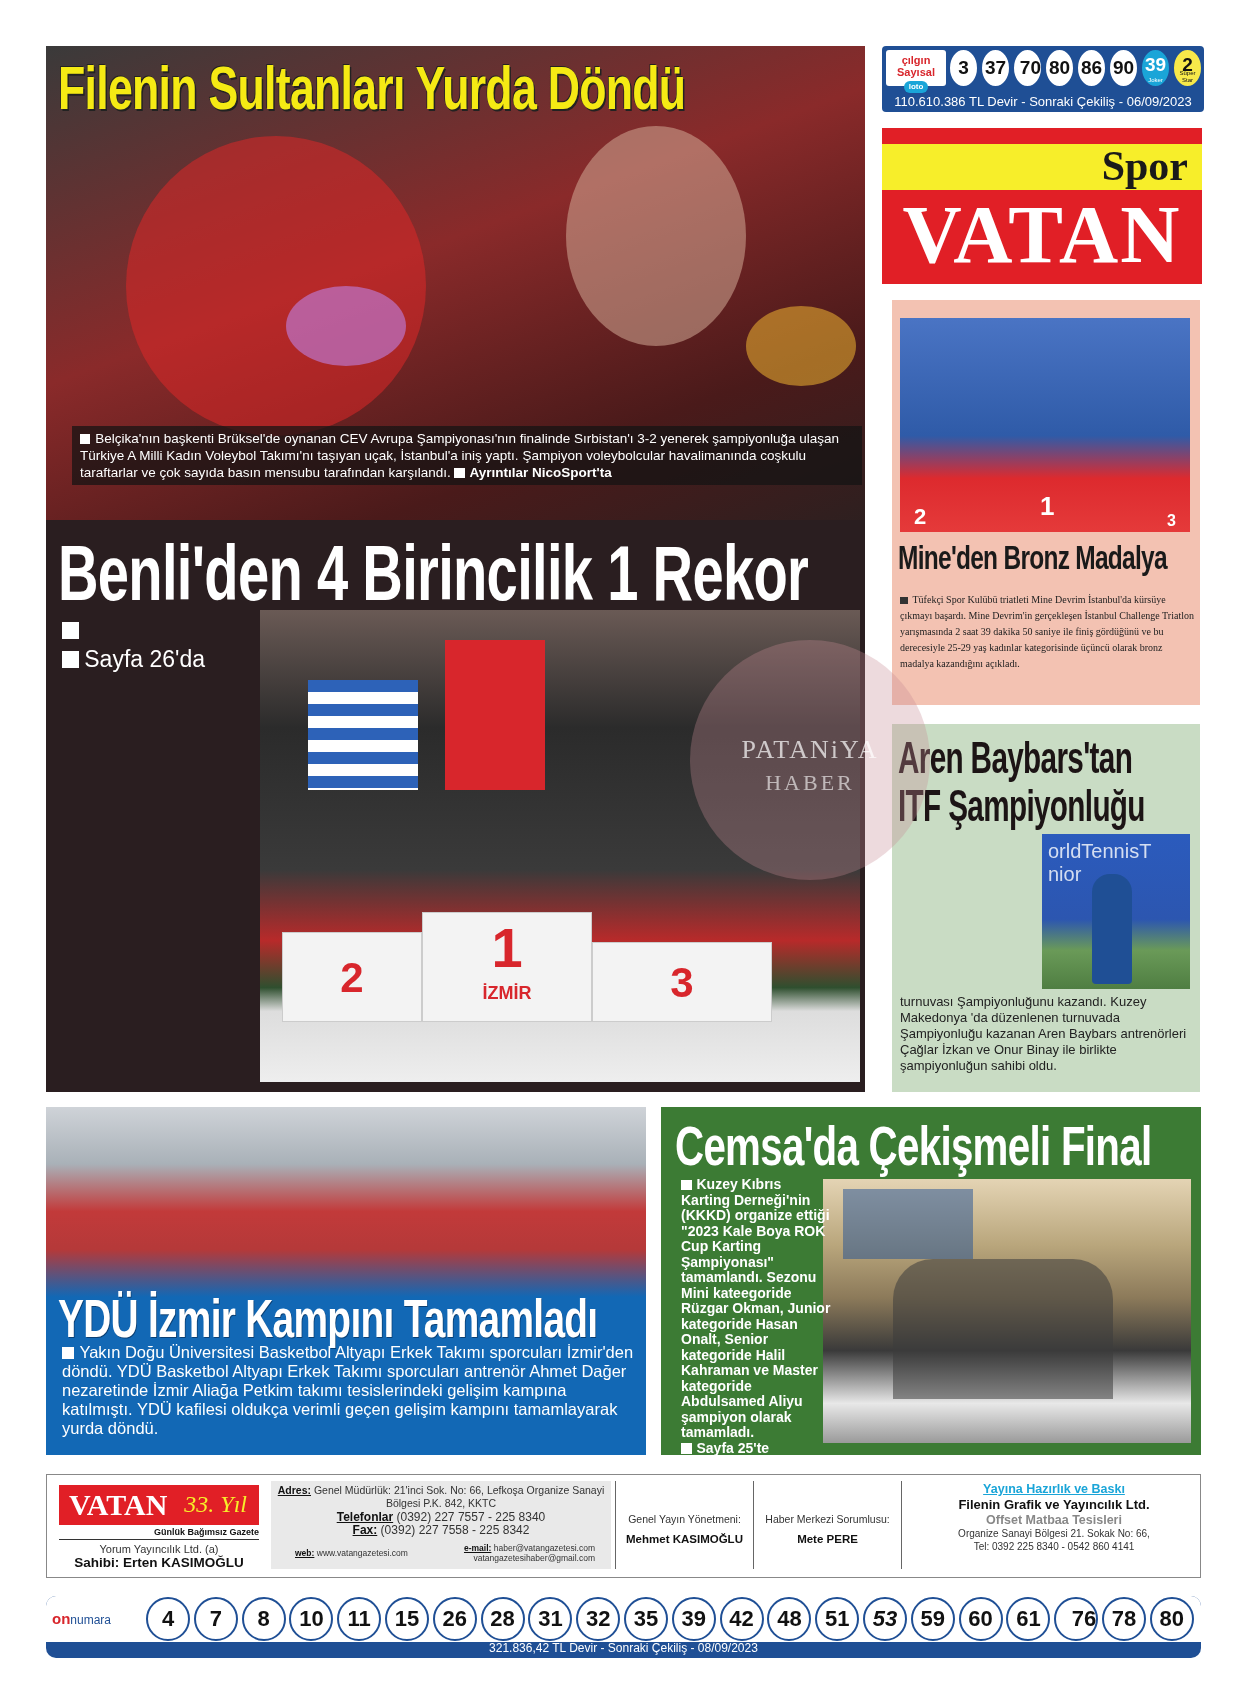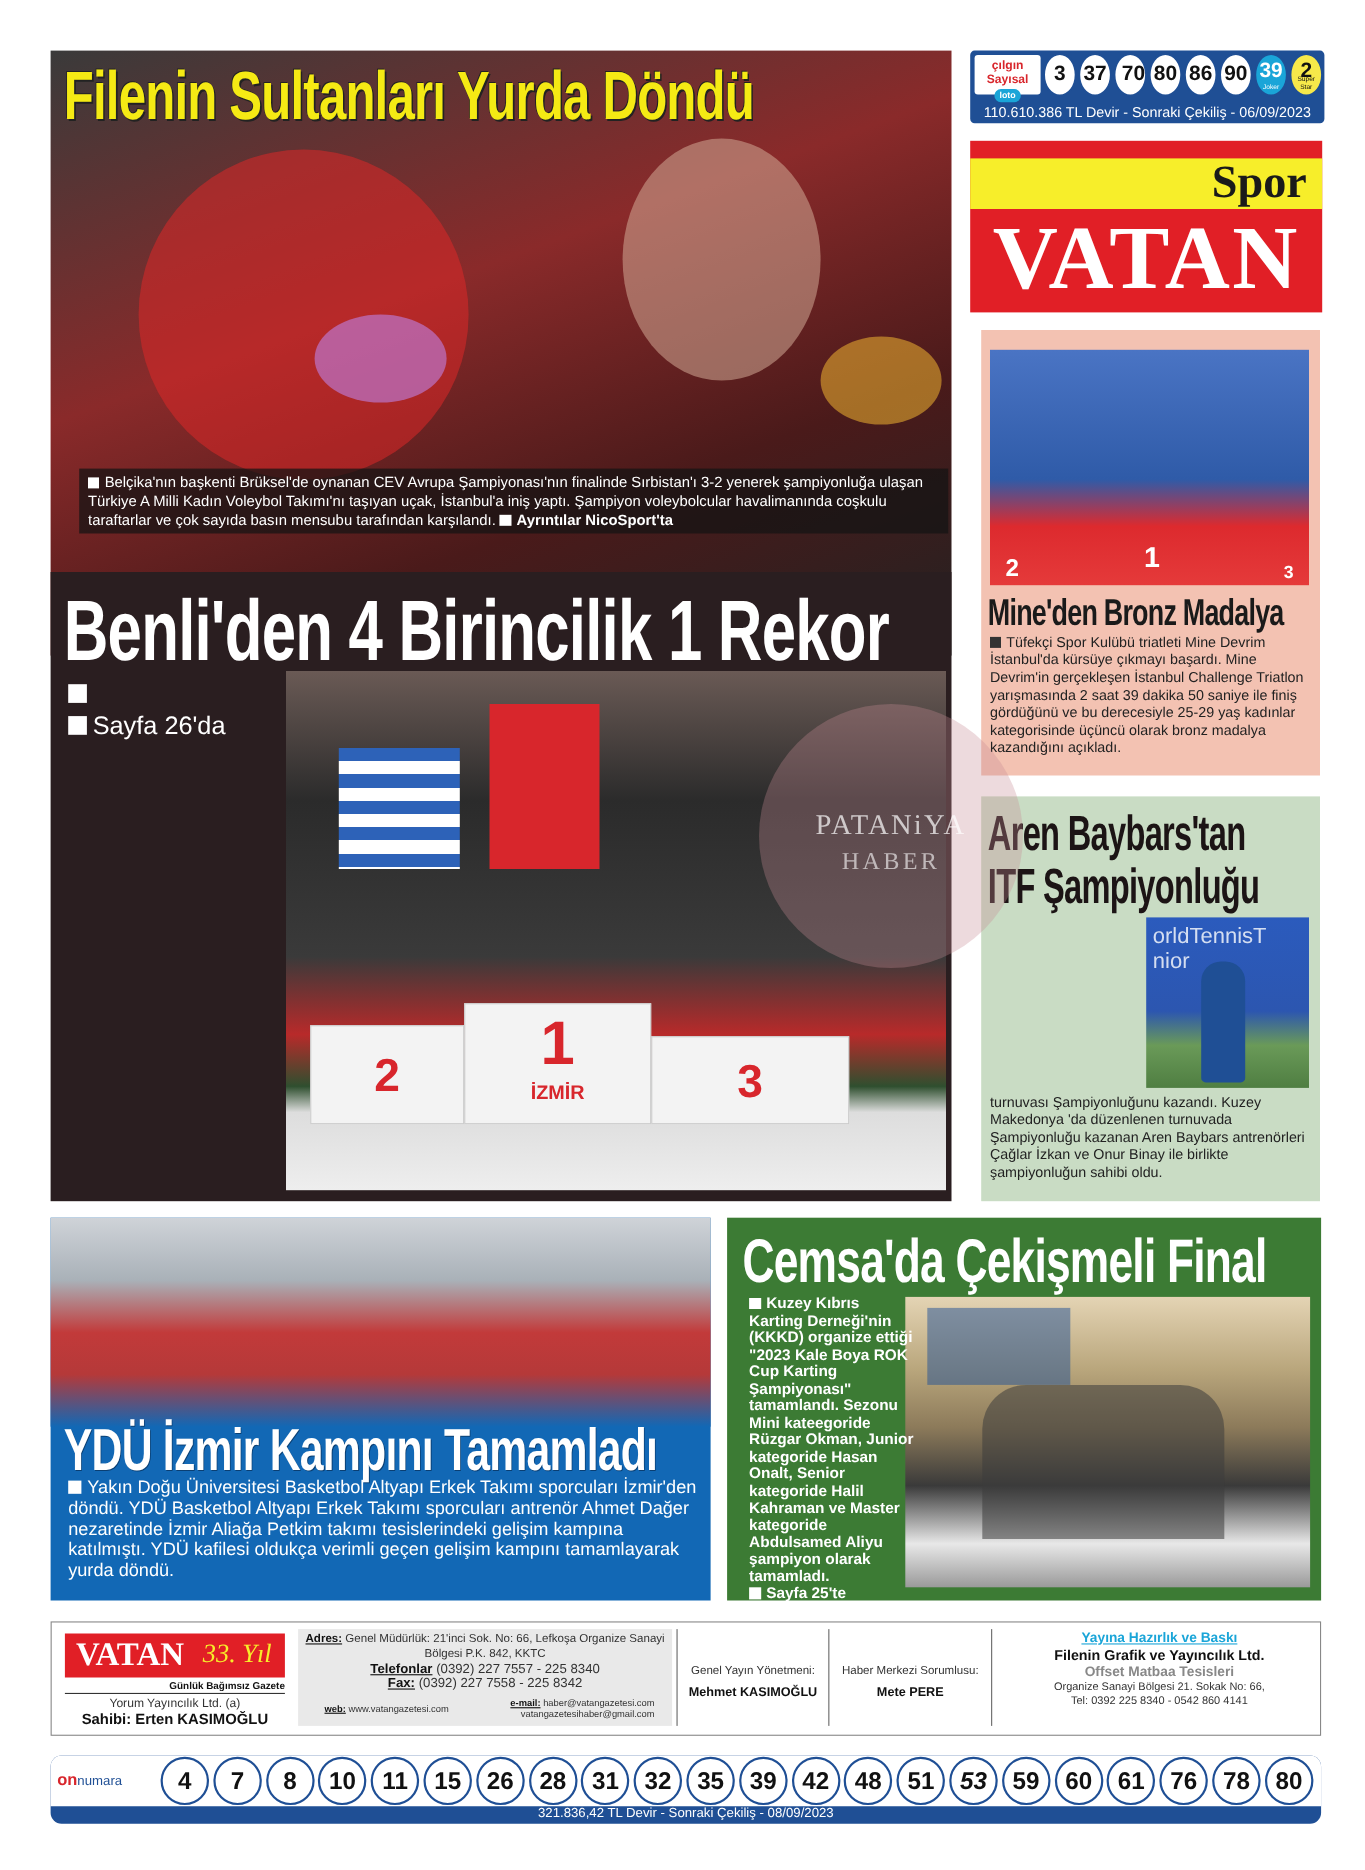--- a/index.html
+++ b/index.html
@@ -31,21 +31,21 @@
   
   #spor-logo { left: 882px; top: 128px; width: 320px; height: 156px; background: #e11f26; }
   #spor-logo .yellow { position: absolute; left: 0; right: 0; top: 16px; height: 46px; background: #f7ee2a; }
   #spor-logo .spor { position: absolute; right: 14px; top: 14px; font-family: "Liberation Serif", serif; font-weight: 700; font-size: 42px; color: #1a1a1a; }
   #spor-logo .vatan { position: absolute; left: 0; right: 0; top: 64px; text-align: center; font-family: "Liberation Serif", serif; font-weight: 700; font-size: 82px; line-height: 86px; color: #fff; letter-spacing: 2px; }
 
   
   #mine-box { left: 892px; top: 300px; width: 308px; height: 405px; background: #f3c2b2; }
   #mine-photo { left: 8px; top: 18px; width: 290px; height: 214px; background: linear-gradient(180deg,#4a74c4 0%,#2f5ba8 55%,#dd2a2e 75%,#e53a3a 100%); }
   #mine-title { left: 6px; top: 238px; font-size: 34px; color: #1a1a1a; white-space: nowrap; transform: scaleX(0.72); }
-  #mine-text { left: 8px; top: 276px; width: 296px; font-size: 13px; line-height: 16px; color: #222; }
+  #mine-text { left: 8px; top: 292px; width: 296px; font-size: 10px; line-height: 16px; color: #222; font-family: Liberation Serif, serif; }
 
   
   #aren-box { left: 892px; top: 724px; width: 308px; height: 368px; background: #c9dcc4; }
   #aren-title { left: 6px; top: 10px; font-size: 45px; line-height: 48px; color: #1c1415; transform: scaleX(0.66); white-space: nowrap; }
   #aren-text-1 { left: 8px; top: 108px; width: 140px; font-size: 13px; line-height: 16px; color: #222; }
   #aren-photo { left: 150px; top: 110px; width: 148px; height: 155px; background: linear-gradient(180deg,#2b5bbd 0%,#2c56b0 55%,#6a9a58 75%,#4f7e42 100%); }
   #aren-text-2 { left: 8px; top: 270px; width: 296px; font-size: 13px; line-height: 16px; color: #222; }
 
   
   #benli-box { left: 46px; top: 520px; width: 819px; height: 572px; background: #2a1e20; }
@@ -261,18 +261,18 @@
       <div class="ball" style="left: 530.2px;">32</div>
       <div class="ball" style="left: 578px;">35</div>
       <div class="ball" style="left: 625.8px;">39</div>
       <div class="ball" style="left: 673.6px;">42</div>
       <div class="ball" style="left: 721.4px;">48</div>
       <div class="ball" style="left: 769.2px;">51</div>
       <div class="ball" style="left: 817px; font-style: italic;">53</div>
       <div class="ball" style="left: 864.8px;">59</div>
       <div class="ball" style="left: 912.6px;">60</div>
       <div class="ball" style="left: 960.4px;">61</div>
-      <div class="ball" style="left: 1008.2px;">76</div>
+      <div class="ball" style="left: 1008.2px; text-align: right;">76</div>
       <div class="ball" style="left: 1056px;">78</div>
       <div class="ball" style="left: 1103.8px;">80</div>
     </div>
   <div class="footer">321.836,42 TL Devir - Sonraki Çekiliş - 08/09/2023</div>
 </section>
 
 </body></html>

